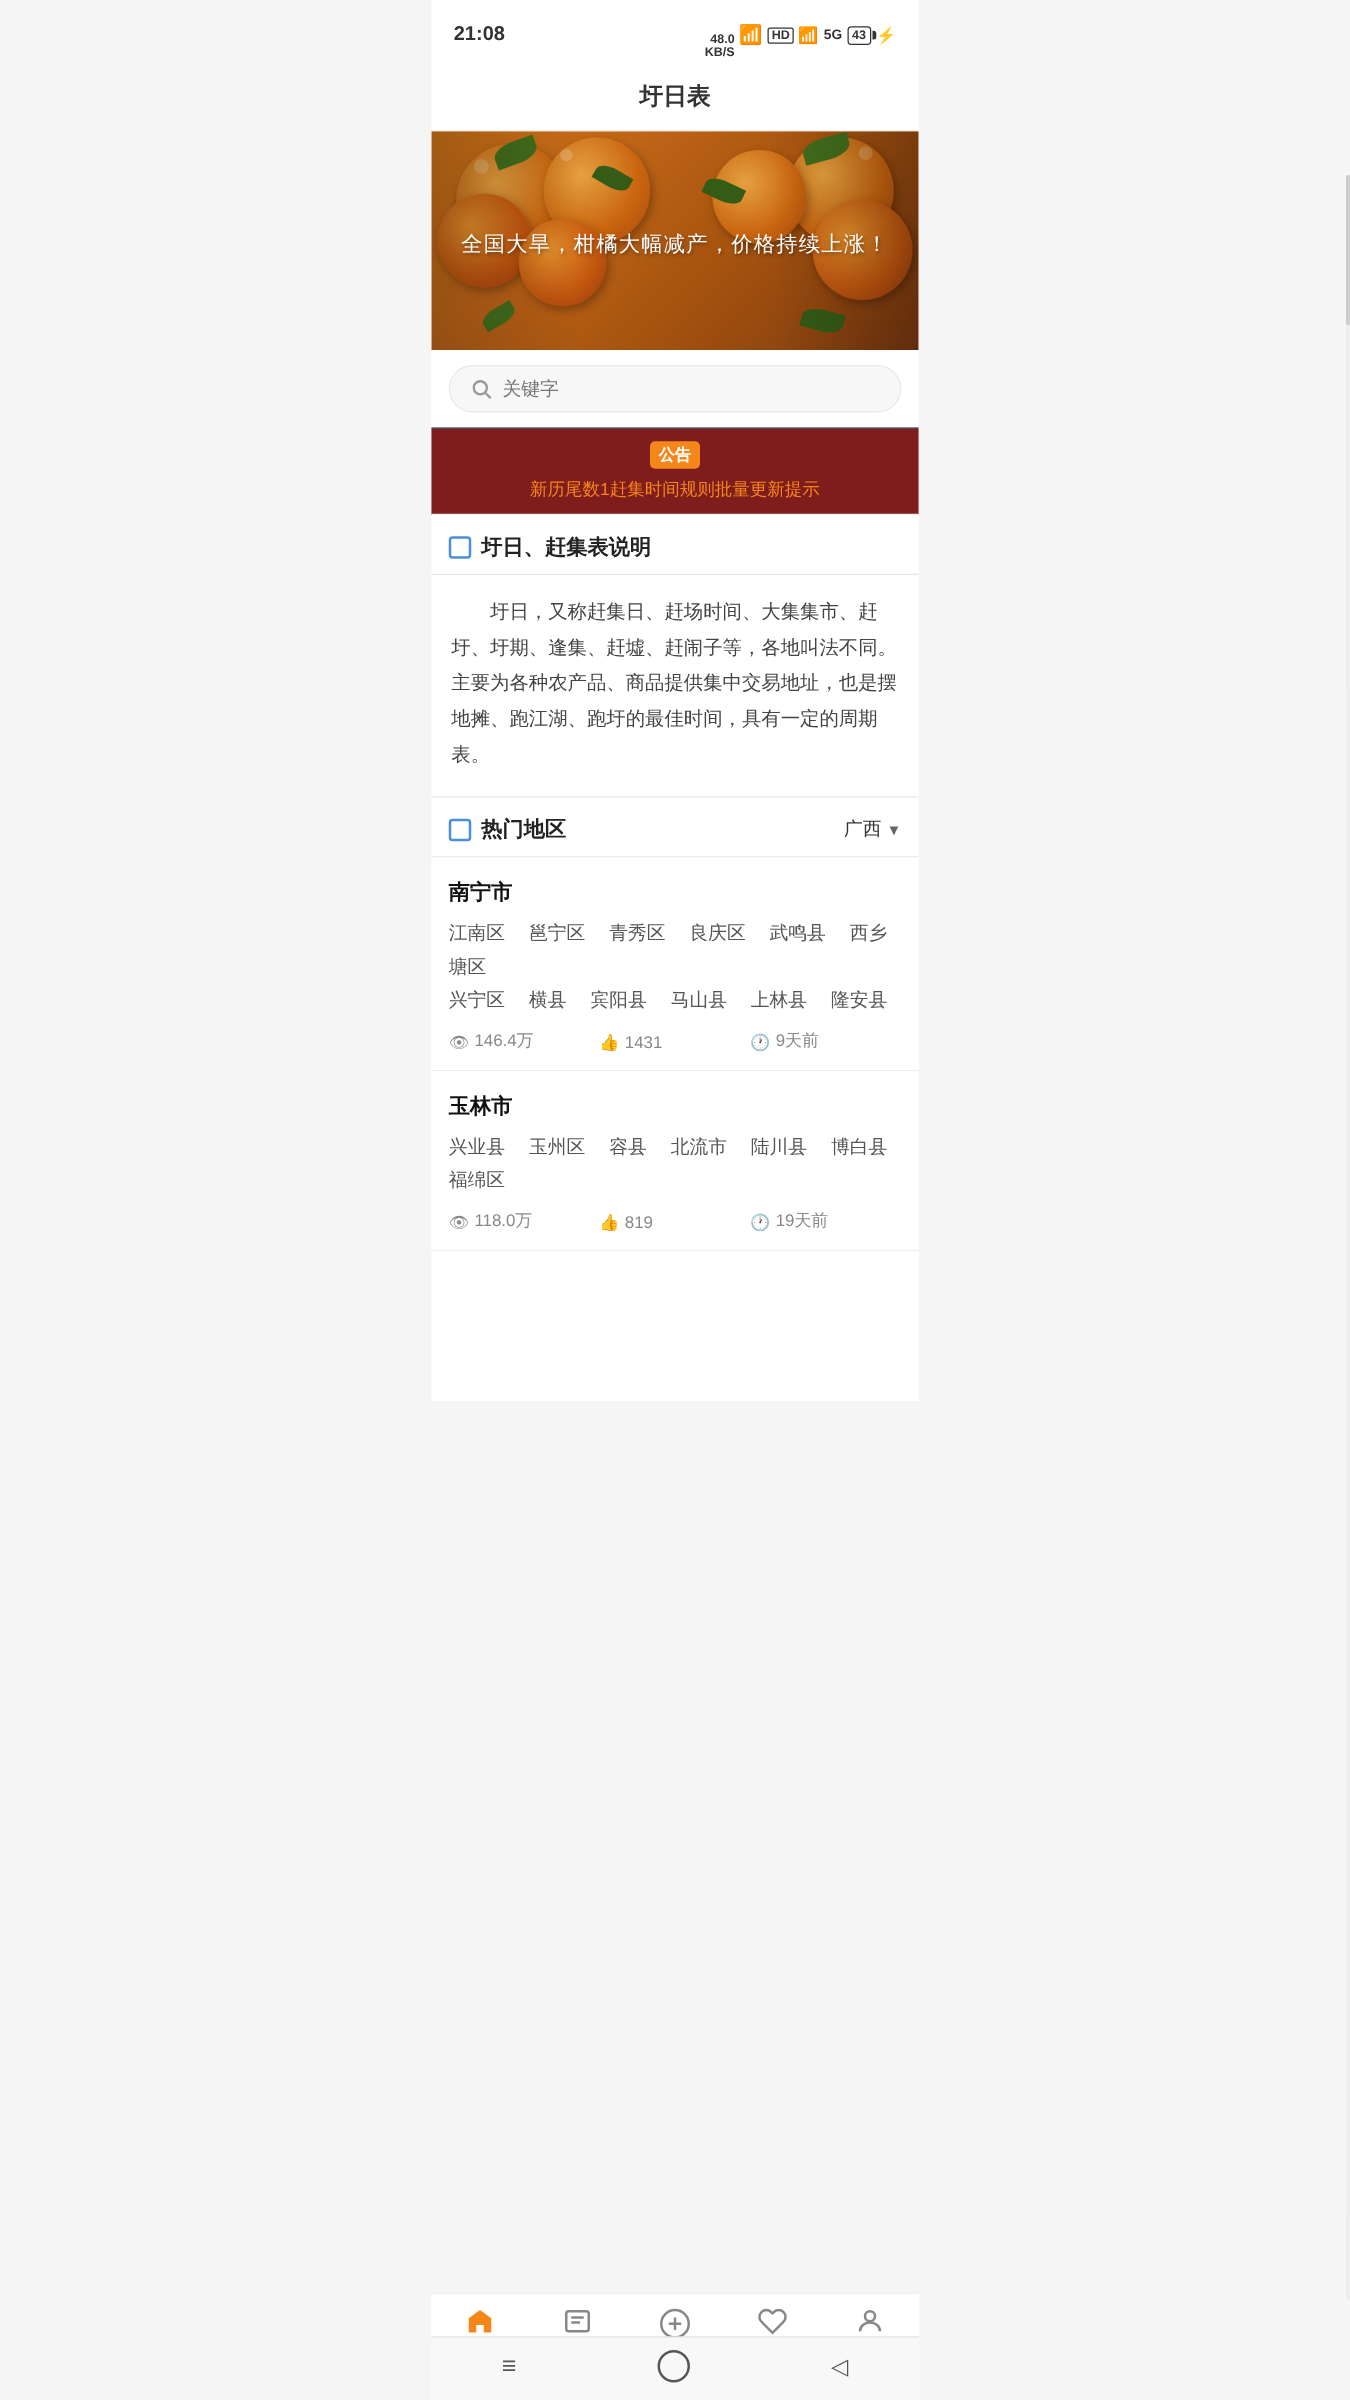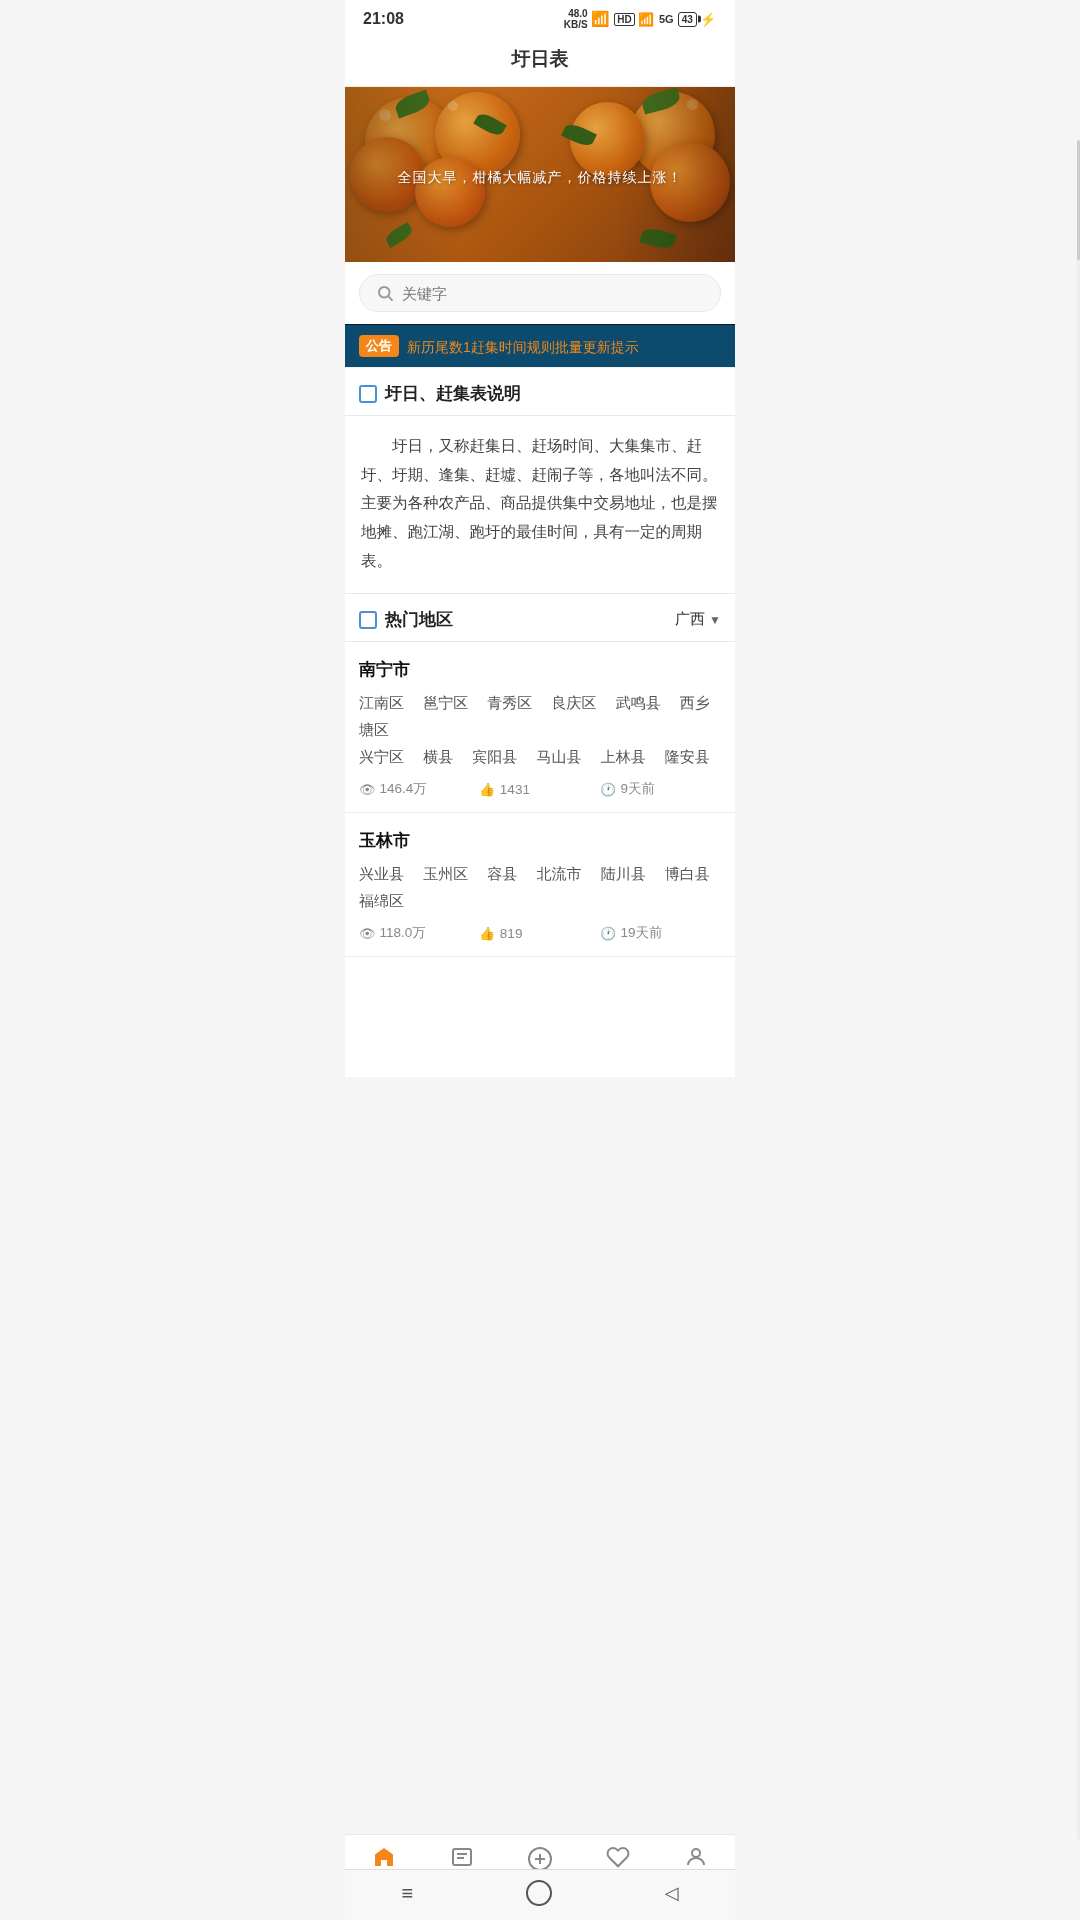--- a/index.html
+++ b/index.html
@@ -92,21 +92,21 @@
       text-align: center;
       color: #fff;
     }
     .banner-title {
       font-size: 26px;
       font-weight: 700;
       text-shadow: 1px 1px 4px rgba(0,0,0,0.4);
       letter-spacing: 2px;
     }
     .banner-subtitle {
-      font-size: 14px;
+      font-size: 17px;
       margin-top: 6px;
       text-shadow: 1px 1px 3px rgba(0,0,0,0.4);
       letter-spacing: 1px;
       text-align: right;
     }
 
     
     .search-container {
       padding: 12px 14px;
       background: #fff;
@@ -128,24 +128,25 @@
       outline: none;
       font-size: 15px;
       color: #999;
       flex: 1;
     }
 
     
     .notice-bar {
       padding: 10px 14px;
       display: flex;
-      align-items: flex-end;
+      align-items: center;
       gap: 8px;
-      background: #0c4a6e;
+      background: #7f1d1d;
       border-bottom: 1px solid #f0f0f0;
+      flex-direction: column;
     }
     .notice-tag {
       background: #f5871a;
       color: #fff;
       font-size: 13px;
       font-weight: 700;
       padding: 2px 7px;
       border-radius: 4px;
       flex-shrink: 0;
     }
@@ -292,21 +293,21 @@
       background: #ccc;
       border-radius: 2px;
     }
   </style>
 </head>
 <body>
 
 <div class="status-bar">
   <span class="status-time">21:08</span>
   <div class="status-icons">
-    <span style="font-size:10px;line-height:1.1;text-align:right;font-weight:600;">48.0<br>KB/S</span>
+    <span style="font-size:10px;line-height:1.1;text-align:right;font-weight:600;margin-top:18px;">48.0<br>KB/S</span>
     <span style="font-size:15px;">📶</span>
     <span style="border:1.5px solid #333;border-radius:2px;padding:0 2px;font-size:10px;font-weight:700;">HD</span>
     <span style="font-size:13px;">📶</span>
     <span style="font-size:11px;font-weight:700;">5G</span>
     <div class="battery-box">
       <span>43</span>
     </div>
     <span style="font-size:13px;">⚡</span>
   </div>
 </div>

